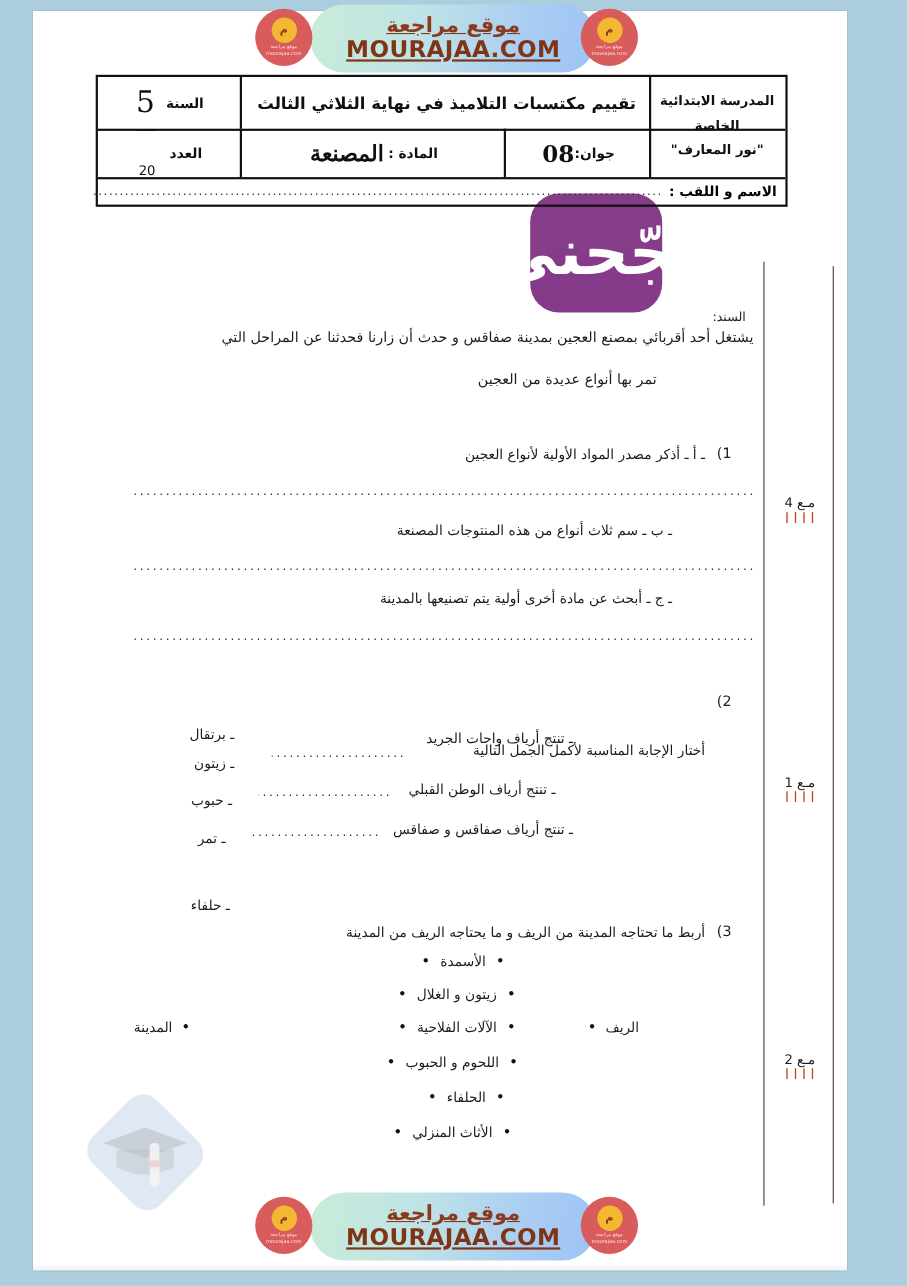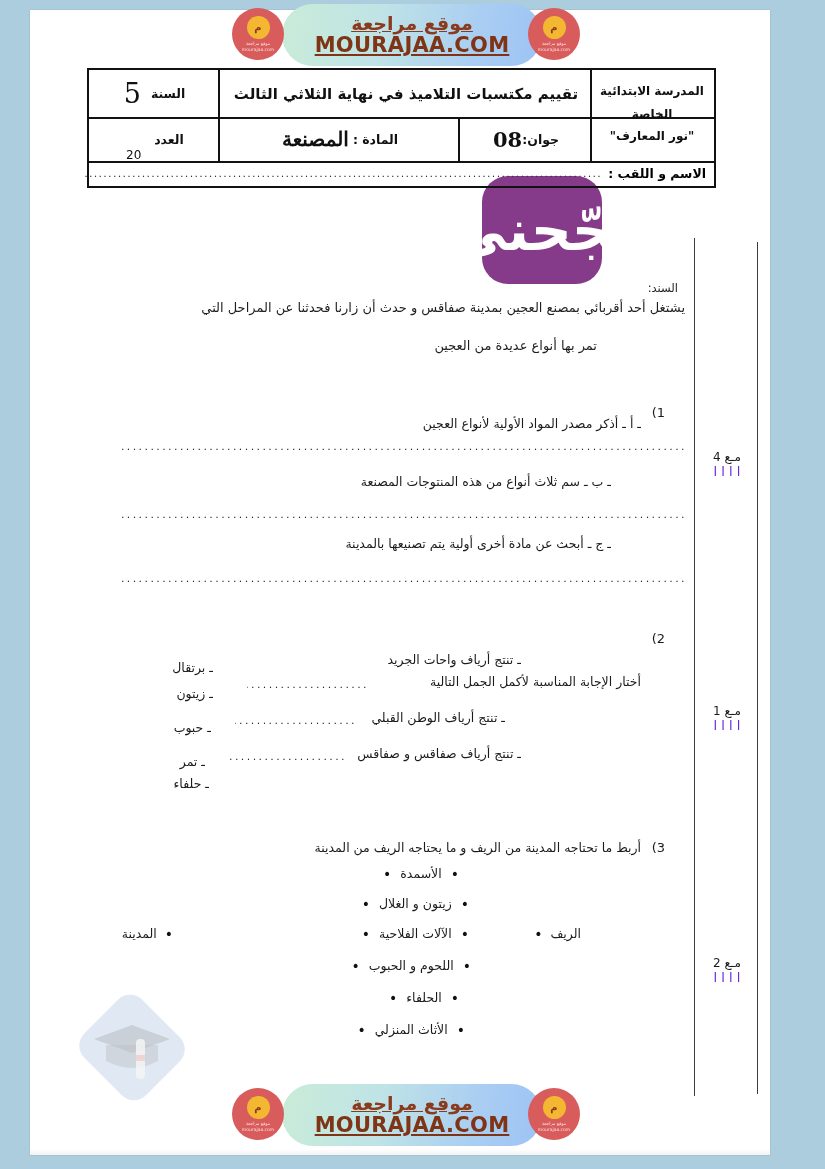--- a/index.html
+++ b/index.html
@@ -118,21 +118,21 @@
 
   
   .rule{position:absolute;width:0;border-left:1.2px solid #3c3c3c;}
   #rule-a{left:664px;top:228px;height:858px;}
   #rule-b{left:727px;top:232px;height:852px;}
   .crit{
     position:absolute;left:668px;width:58px;text-align:center;direction:rtl;
     font-size:12px;color:#1b1b1b;line-height:1.25;
   }
   .crit .lbl{font-weight:normal;}
-  .crit .boxes{font-size:13px;letter-spacing:0px;margin-top:-1px;color:#6d28d9;}
+  .crit .boxes{font-size:13px;letter-spacing:0px;margin-top:-1px;color:#c2410c;}
 
   
   #body{position:absolute;left:57px;top:186px;width:600px;
         direction:rtl;color:#1c1c1c;
         font-family:"DejaVu Sans","Liberation Sans",sans-serif;}
   .p{position:absolute;font-size:13px;line-height:1.5;color:#1e1e1e;}
 
   .dots-line{
     position:absolute;color:#2c2c2c;font-size:11px;letter-spacing:2.4px;
     white-space:nowrap;overflow:hidden;
@@ -224,61 +224,61 @@
     <div class="boxes">ا ا ا ا</div>
   </div>
 
   <div id="body">
 
     <div class="p" style="right:9px;top:84px;font-size:11.5px;">السند:</div>
     <div class="p" style="right:2px;top:102px;width:588px;">يشتغل أحد أقربائي بمصنع العجين بمدينة صفاقس و حدث أن زارنا فحدثنا عن المراحل التي</div>
     <div class="p" style="right:90px;top:140px;width:500px;">تمر بها أنواع عديدة من العجين</div>
 
     <div class="q" style="right:22px;top:209px;">1)</div>
-    <div class="sub" style="right:46px;top:220px;">
+    <div class="sub" style="right:46px;top:209px;">
       <span>ـ أ ـ</span>
       <span>أذكر مصدر المواد الأولية لأنواع العجين</span>
     </div>
     <div class="dots-line" style="right:0px;top:244px;width:566px;">..........................................................................................................................</div>
 
     <div class="sub" style="right:76px;top:278px;">
       <span>ـ ب ـ</span>
       <span>سم ثلاث أنواع من هذه المنتوجات المصنعة</span>
     </div>
     <div class="dots-line" style="right:0px;top:312px;width:566px;">..........................................................................................................................</div>
 
     <div class="sub" style="right:76px;top:340px;">
       <span>ـ ج ـ</span>
       <span>أبحث عن مادة أخرى أولية يتم تصنيعها بالمدينة</span>
     </div>
     <div class="dots-line" style="right:0px;top:376px;width:566px;">..........................................................................................................................</div>
 
     <div class="q" style="right:22px;top:435px;">2)</div>
     <div class="sub" style="right:46px;top:435px;margin-top:43px;">أختار الإجابة المناسبة لأكمل الجمل التالية</div>
 
-    <div class="opt" style="right:166px;top:456px;">
+    <div class="opt" style="right:166px;top:467px;">
       <span>ـ تنتج أرياف واحات الجريد</span>
     </div>
     <div class="dots-line" style="right:318px;top:482px;width:122px;">..........................</div>
 
     <div class="opt" style="right:182px;top:514px;">
       <span>ـ تنتج أرياف الوطن القبلي</span>
     </div>
     <div class="dots-line" style="right:330px;top:518px;width:122px;">..........................</div>
 
     <div class="opt" style="right:166px;top:550px;">
       <span>ـ تنتج أرياف صفاقس و صفاقس</span>
     </div>
     <div class="dots-line" style="right:340px;top:554px;width:118px;">..........................</div>
 
     <div class="opt" style="right:474px;top:464px;">ـ برتقال</div>
     <div class="opt" style="right:474px;top:490px;text-align:center;">ـ زيتون</div>
     <div class="opt" style="right:476px;top:524px;">ـ حبوب</div>
     <div class="opt" style="right:482px;top:558px;">ـ تمر</div>
-    <div class="opt" style="right:478px;top:580px;">ـ حلفاء</div>
+    <div class="opt" style="right:478px;top:619px;">ـ حلفاء</div>
 
     <div class="q" style="right:22px;top:644px;">3)</div>
     <div class="sub" style="right:46px;top:644px;">أربط ما تحتاجه المدينة من الريف و ما يحتاجه الريف من المدينة</div>
 
     <div class="side" style="right:106px;top:730px;">
       <span>الريف</span>
       <span class="bul">•</span>
     </div>
     <div class="side" style="right:514px;top:730px;">
       <span class="bul">•</span>

